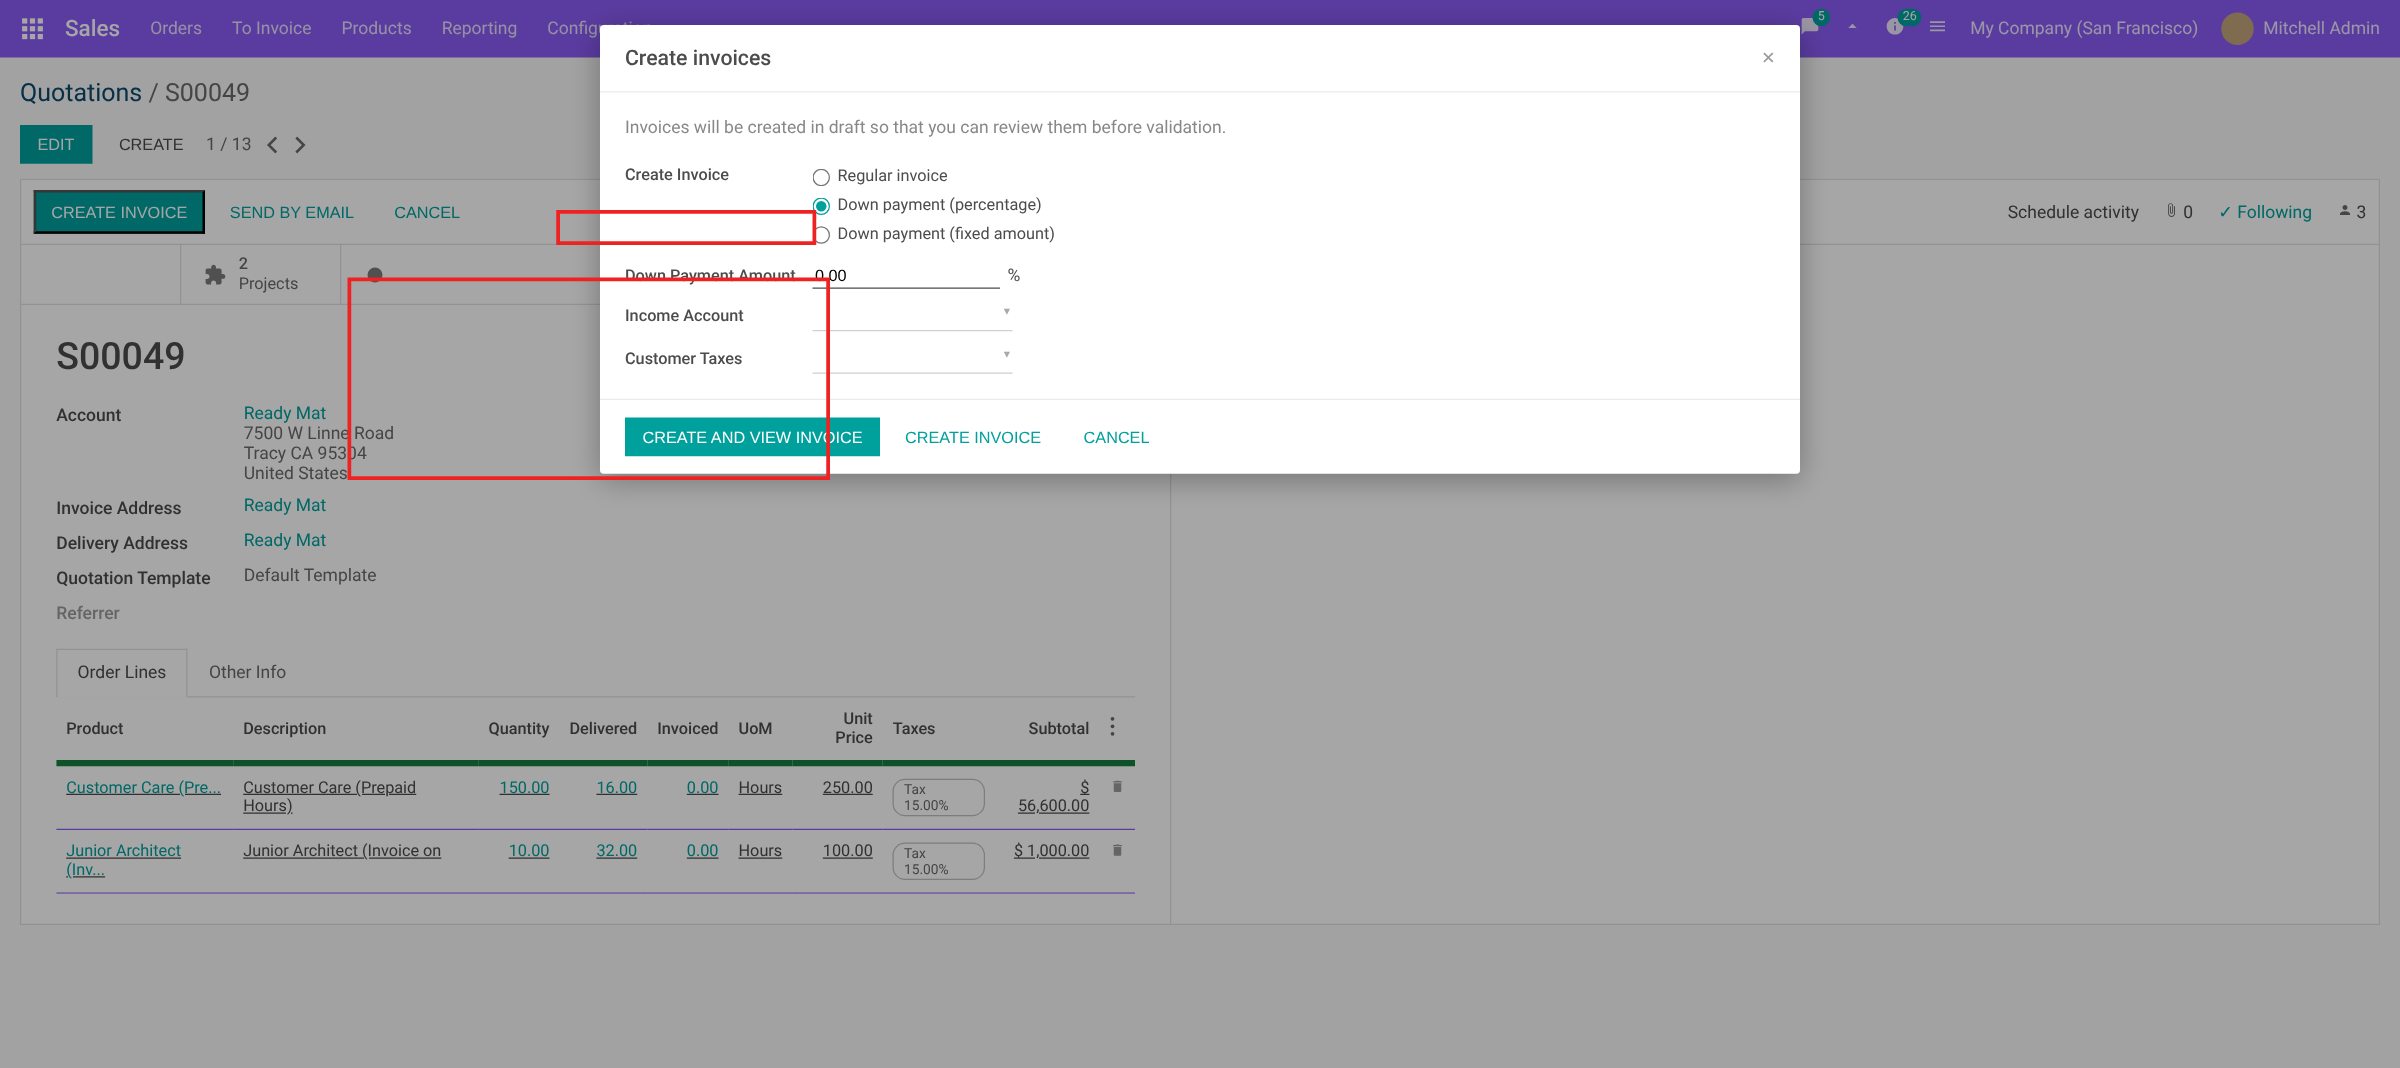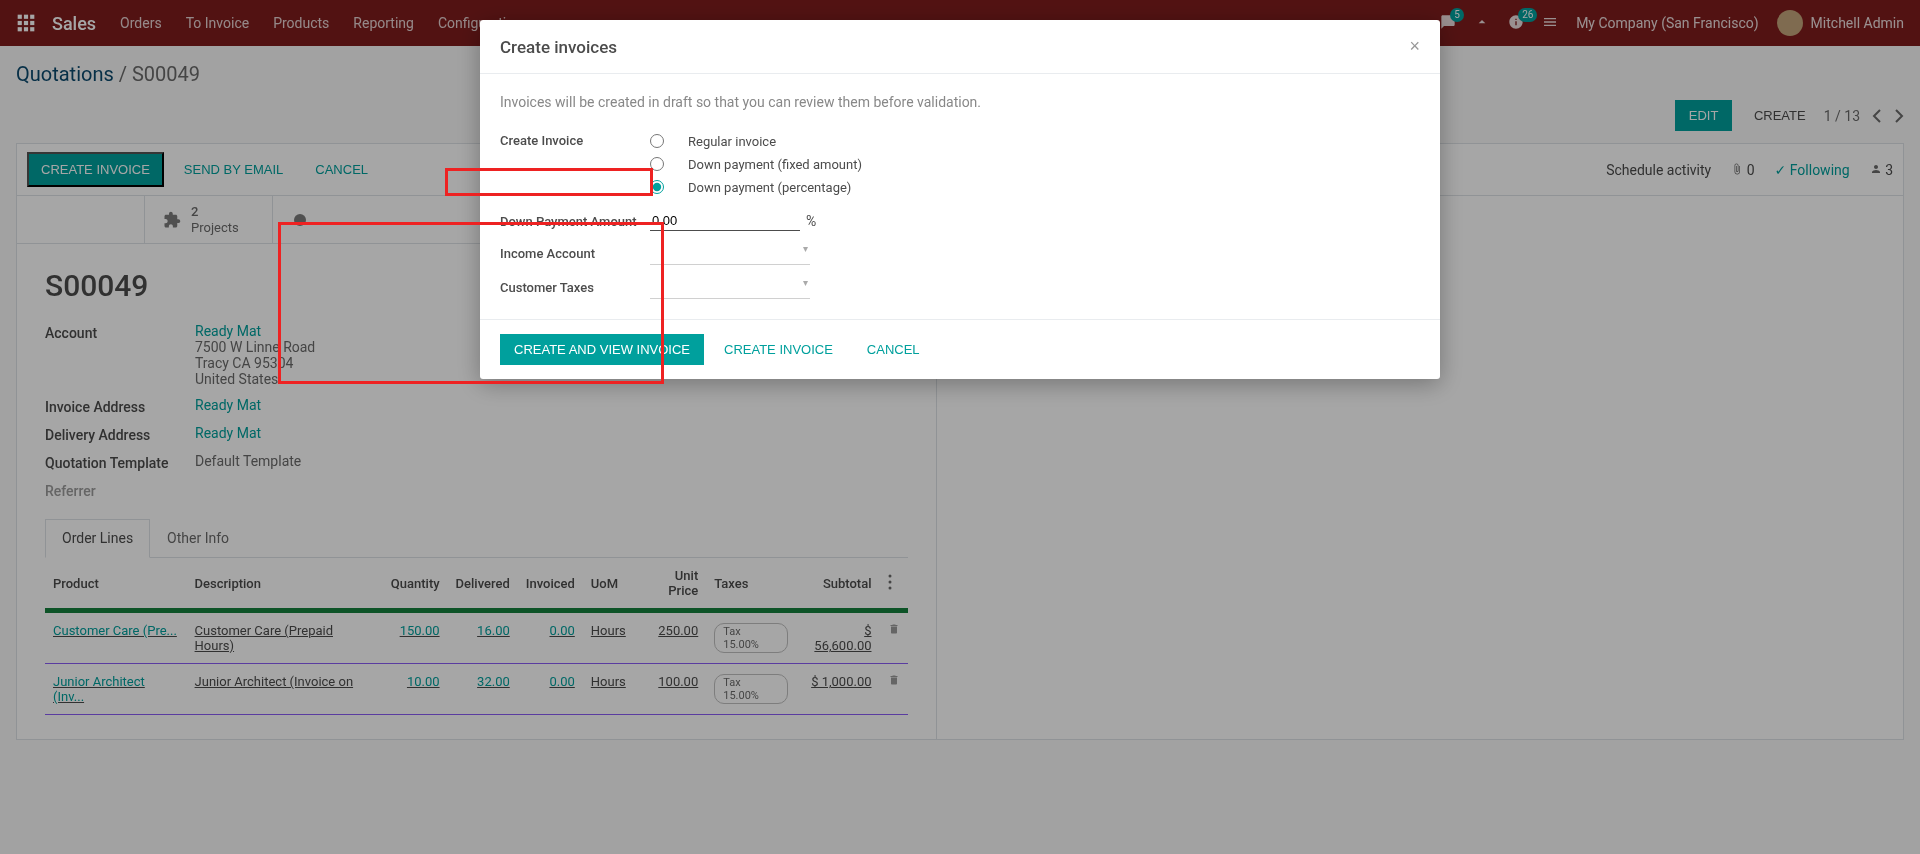--- a/index.html
+++ b/index.html
@@ -1,37 +1,37 @@
 <!DOCTYPE html>
 <html><head>
   <meta charset="utf-8">
   <style>
     * { margin: 0; padding: 0; box-sizing: border-box; }
     body { font-family: -apple-system, BlinkMacSystemFont, "Segoe UI", Roboto, "Helvetica Neue", sans-serif; font-size: 14px; color: #4c4c4c; background: #f9f9f9; overflow: hidden; }
     
     
-    .navbar { background: #7f1d1d; height: 46px; display: flex; align-items: center; padding: 6px 16px; color: #fff; }
+    .navbar { background: #8b5cf6; height: 46px; display: flex; align-items: center; padding: 6px 16px; color: #fff; }
     .navbar .apps-icon { width: 20px; height: 20px; fill: #fff; margin-right: 16px; }
     .navbar .brand { font-size: 18px; font-weight: 500; margin-right: 24px; }
     .navbar .menu-item { margin-right: 24px; color: rgba(255,255,255,0.8); cursor: pointer; }
     .navbar .spacer { flex: 1; }
     .navbar .right { display: flex; align-items: center; gap: 18px; color: rgba(255,255,255,0.85); }
     .navbar .right .icon-wrap { position: relative; cursor: pointer; }
     .navbar .badge { position: absolute; top: -6px; left: 10px; background: #00a09d; color: #fff; font-size: 10px; padding: 0 4px; border-radius: 8px; line-height: 14px; }
     .navbar .avatar { width: 26px; height: 26px; border-radius: 50%; background: #c4a57b; display: inline-block; }
     .navbar .user { display: flex; align-items: center; gap: 8px; }
     .nav-icon { width: 16px; height: 16px; fill: rgba(255,255,255,0.85); }
     
     
     .content { padding: 16px; }
     .breadcrumb { font-size: 20px; margin-bottom: 14px; }
     .breadcrumb a { color: #0c4a6e; text-decoration: none; }
     .breadcrumb .sep, .breadcrumb .current { color: #6b6b6b; }
     
-    .control-row { display: flex; align-items: center; justify-content: flex-end; margin-bottom: 12px; }
+    .control-row { display: flex; align-items: center; justify-content: flex-start; margin-bottom: 12px; }
     .actions .btn { margin-right: 4px; }
     .btn { border: none; padding: 8px 14px; font-size: 13px; cursor: pointer; text-transform: uppercase; font-weight: 500; }
     .btn-primary { background: #00a09d; color: #fff; }
     .btn-secondary { background: transparent; color: #4c4c4c; }
     .pager { display: flex; align-items: center; gap: 12px; color: #6b6b6b; }
     .pager .arrow { cursor: pointer; fill: #6b6b6b; width: 10px; height: 14px; }
     
     .statusbar { background: #fff; border: 1px solid #dee2e6; padding: 8px 10px; display: flex; align-items: center; gap: 8px; margin-bottom: 0; }
     .statusbar .status-btn { text-transform: uppercase; font-weight: 500; font-size: 13px; cursor: pointer; padding: 8px 12px; }
     .statusbar .status-btn.primary { background: #00a09d; color: #fff; }
@@ -80,21 +80,21 @@
     
     .overlay { position: fixed; inset: 0; background: rgba(0,0,0,0.35); display: flex; justify-content: center; align-items: flex-start; }
     .modal { background: #fff; width: 960px; margin-top: 20px; border-radius: 3px; box-shadow: 0 5px 25px rgba(0,0,0,0.3); }
     .modal-header { padding: 16px 20px; border-bottom: 1px solid #e9ecef; display: flex; justify-content: space-between; align-items: center; }
     .modal-header h4 { font-size: 17px; font-weight: 500; color: #4c4c4c; }
     .modal-header .close { font-size: 18px; color: #999; cursor: pointer; background: none; border: none; }
     .modal-body { padding: 20px; }
     .info-text { color: #888; margin-bottom: 20px; }
     .modal-form { display: grid; grid-template-columns: 150px 320px; row-gap: 12px; align-items: flex-start; }
     .modal-form .mlabel { font-weight: 500; color: #4c4c4c; font-size: 13px; padding-top: 3px; }
-    .radio-group label { display: flex; align-items: flex-start; gap: 24px; padding: 4px 0; font-size: 13px; color: #4c4c4c; cursor: pointer; }
+    .radio-group label { display: flex; align-items: flex-end; gap: 6px; padding: 4px 0; font-size: 13px; color: #4c4c4c; cursor: pointer; }
     .radio-group input[type="radio"] { accent-color: #00a09d; width: 14px; height: 14px; }
     .input-row { display: flex; align-items: center; gap: 6px; }
     .text-input { border: none; border-bottom: 1px solid #4c4c4c; padding: 2px 2px; width: 150px; font-size: 13px; outline: none; text-align: right; }
     .select-field { border: none; border-bottom: 1px solid #d0d0d0; width: 160px; height: 22px; position: relative; cursor: pointer; }
     .select-field::after { content: '▾'; position: absolute; right: 2px; color: #aaa; font-size: 10px; }
     .modal-footer { padding: 14px 20px; border-top: 1px solid #e9ecef; display: flex; gap: 6px; }
     
     
     .highlight-box { position: absolute; border: 3px solid #e22; pointer-events: none; }
     .hb1 { top: 168px; left: 445px; width: 208px; height: 28px; }
@@ -315,26 +315,26 @@
       <p class="info-text">Invoices will be created in draft so that you can review them before validation.</p>
 
       <div class="modal-form">
         <div class="mlabel">Create Invoice</div>
         <div class="radio-group">
           <label>
             <input type="radio" name="inv" style="">
             <span>Regular invoice</span>
           </label>
           <label>
+            <input type="radio" name="inv" checked="" style="">
+            <span>Down payment (percentage)</span>
+          </label>
+          <label>
             <input type="radio" name="inv" style="">
             <span>Down payment (fixed amount)</span>
-          </label>
-          <label>
-            <input type="radio" name="inv" checked="" style="">
-            <span>Down payment (percentage)</span>
           </label>
         </div>
 
         <div class="mlabel">Down Payment Amount</div>
         <div class="input-row">
           <input class="text-input" style="text-align: left;" value="0.00">
           <span>%</span>
         </div>
 
         <div class="mlabel">Income Account</div>

